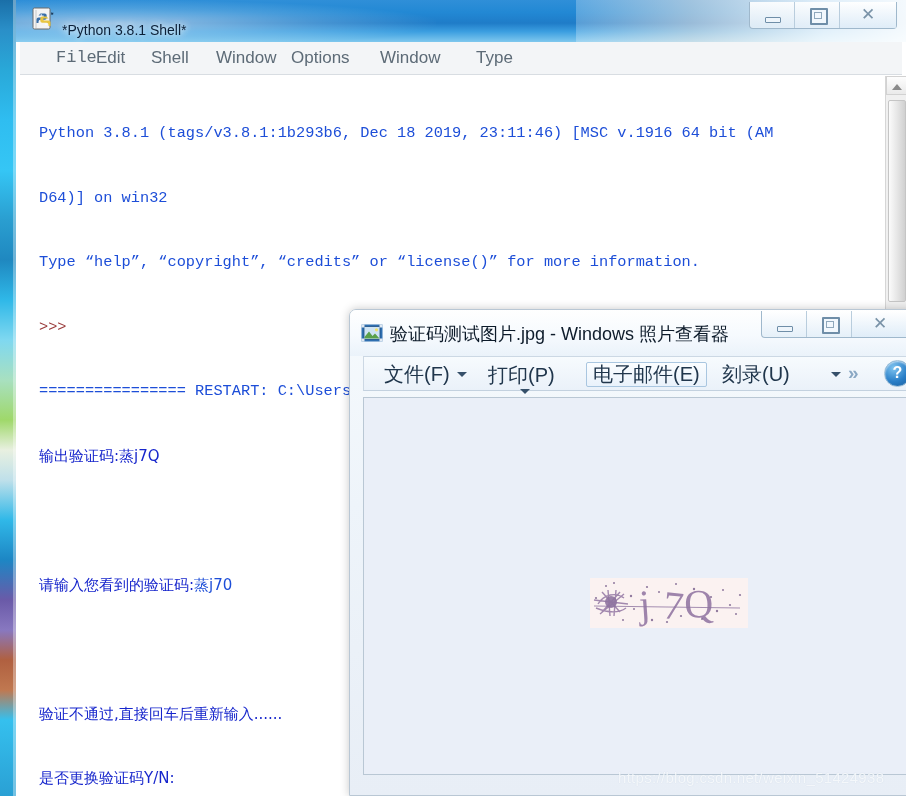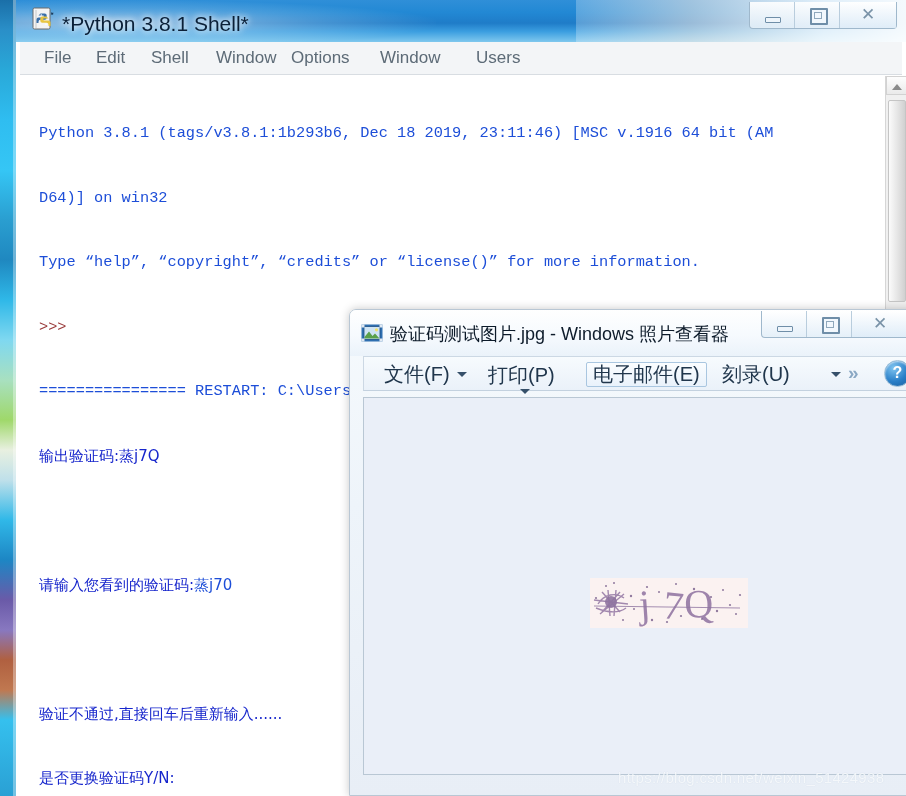--- a/index.html
+++ b/index.html
@@ -78,22 +78,22 @@
   }
 
   .py-icon {
     position: absolute;
     left: 16px; top: 7px;
     width: 24px; height: 24px;
   }
 
   .idle-title-text {
     position: absolute;
-    left: 46px; top: 12px;
-    font-size: 21px;
+    left: 46px; top: 22px;
+    font-size: 14px;
     color: #0b2038;
     font-family: "Liberation Sans", sans-serif;
     text-shadow: 0 0 6px rgba(255,255,255,0.9), 0 0 10px rgba(255,255,255,0.7);
     white-space: nowrap;
   }
 
   
   .winbtns {
     position: absolute;
     top: 2px;
@@ -389,27 +389,27 @@
         <div class="wb">
           <div class="gl-max"></div>
         </div>
         <div class="wb">
           <div class="gl-close">✕</div>
         </div>
       </div>
     </div>
 
     <div class="idle-menubar">
-      <div class="mi" style="left:24px;">File</div>
+      <div class="mi" style="left:36px;font-family:Liberation Mono, monospace;">File</div>
       <div class="mi" style="left:76px;">Edit</div>
       <div class="mi" style="left:131px;">Shell</div>
       <div class="mi" style="left:196px;">Window</div>
       <div class="mi" style="left:271px;">Options</div>
       <div class="mi" style="left:360px;">Window</div>
-      <div class="mi" style="left:456px;">Users</div>
+      <div class="mi" style="left:456px;">Type</div>
     </div>
 
     <div class="shell-left-border"></div>
 
     <div class="shell-area">
       <div class="shell-text">
         <div class="c-black">Python 3.8.1 (tags/v3.8.1:1b293b6, Dec 18 2019, 23:11:46) [MSC v.1916 64 bit (AM</div>
         <div class="c-black">D64)] on win32</div>
         <div class="c-black">Type “help”, “copyright”, “credits” or “license()” for more information.</div>
         <div class="c-prompt">&gt;&gt;&gt;</div>

